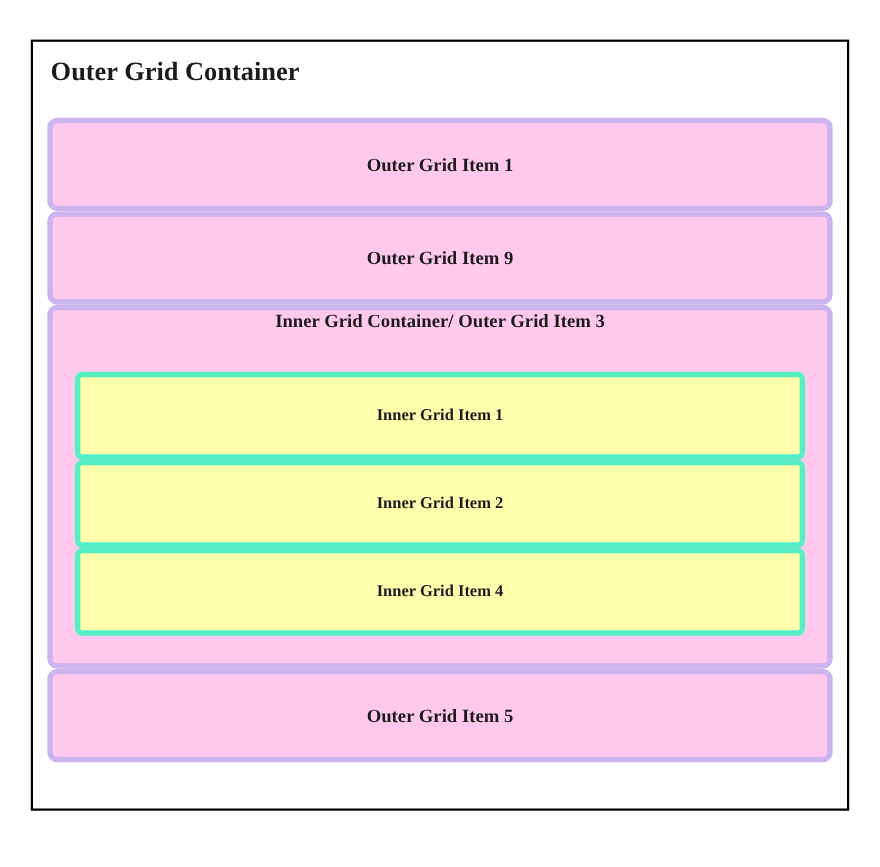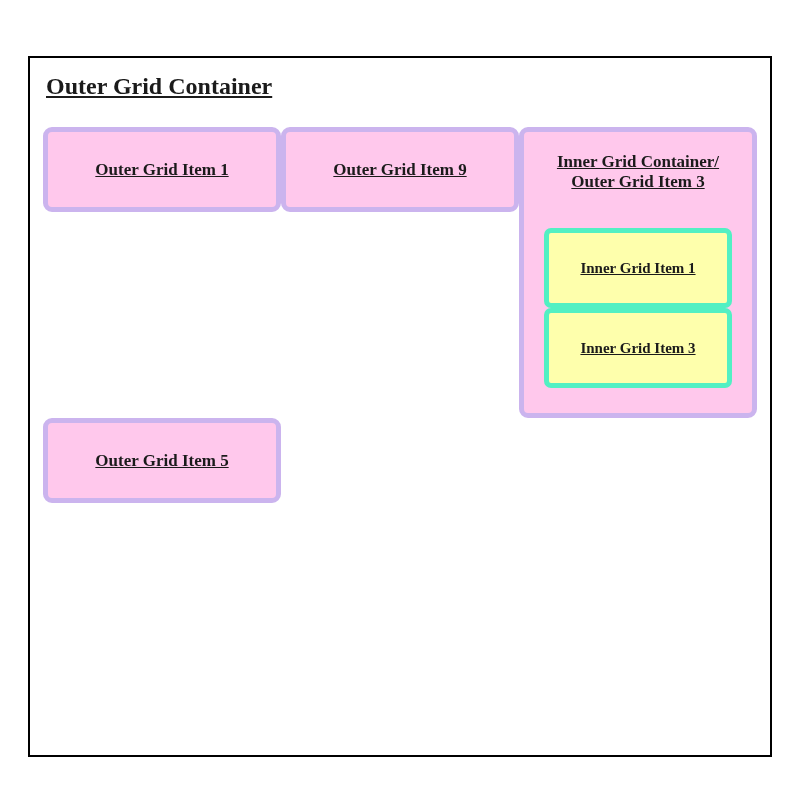--- a/index.html
+++ b/index.html
@@ -8,38 +8,37 @@
     width: 800px;
     height: 788px;
     background: var(--page-bg, #ffffff);
     font-family: "Liberation Serif", serif;
     color: var(--text, #1b1b1b);
     overflow: hidden;
   }
 
   .outer-container {
     box-sizing: border-box;
-    margin: 56px 28px 0;
+    margin: 36px 28px 0;
     min-height: 701px;
     border: 2px solid var(--container-border, #000000);
     padding: 12px 13px 16px;
     background: var(--page-bg, #ffffff);
-    text-decoration: underline;
   }
 
   .page-heading {
     font-size: 24px;
     font-weight: bold;
     line-height: 28px;
     margin: 2px 0 27px 3px;
   }
 
   .outer-grid {
     display: grid;
-    grid-template-columns: 1fr 1fr 1fr;
+    grid-template-columns: 1fr;
     gap: 0;
   }
 
   .outer-item {
     box-sizing: border-box;
     height: 85px;
     background: var(--outer-item-bg, #ffc8ec);
     border: 5px solid var(--outer-item-border, #cbb4ee);
     border-radius: 9px;
     display: flex;
@@ -53,21 +52,20 @@
   .outer-item.inner-container {
     height: auto;
     display: block;
     padding: 0 20px 25px;
   }
 
   .inner-title {
     font-size: 17px;
     font-weight: bold;
     text-align: center;
-    padding-top: 20px;
     margin: 0 0 36px;
     line-height: 20px;
   }
 
   .inner-grid {
     display: grid;
     grid-template-columns: 1fr;
     gap: 0;
   }
 
@@ -99,22 +97,23 @@
     <div class="outer-item">Outer Grid Item 9</div>
 
     <div class="outer-item inner-container">
 
       <div class="inner-title">Inner Grid Container/ Outer Grid Item 3</div>
 
       <div class="inner-grid">
 
         <div class="inner-item">Inner Grid Item 1</div>
 
+        <div class="inner-item">Inner Grid Item 2</div>
 
-        <div class="inner-item">Inner Grid Item 3</div>
+        <div class="inner-item">Inner Grid Item 4</div>
 
       </div>
     </div>
 
     <div class="outer-item">Outer Grid Item 5</div>
 
   </div>
 </div>
 
 </body></html>

